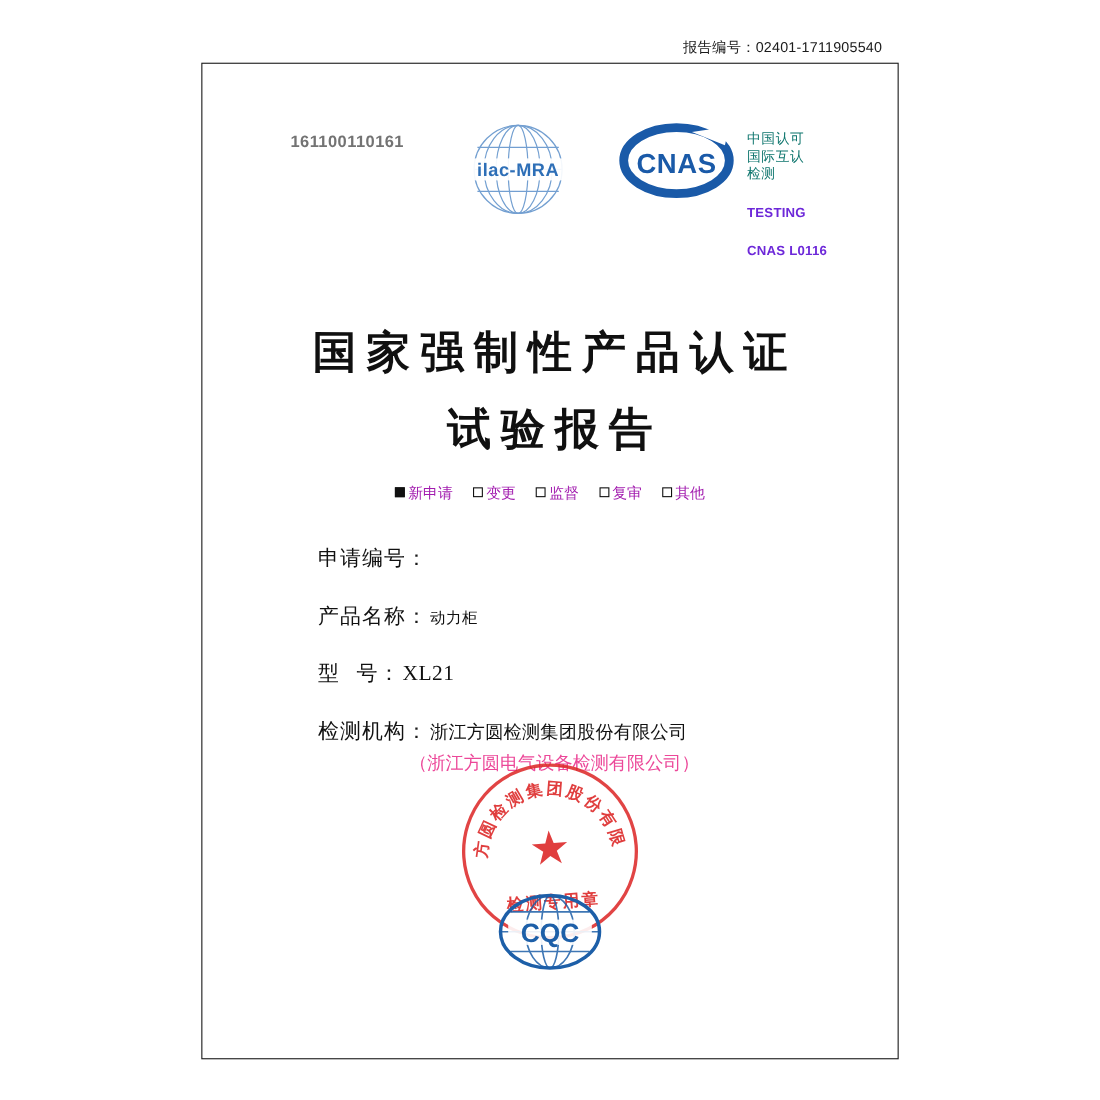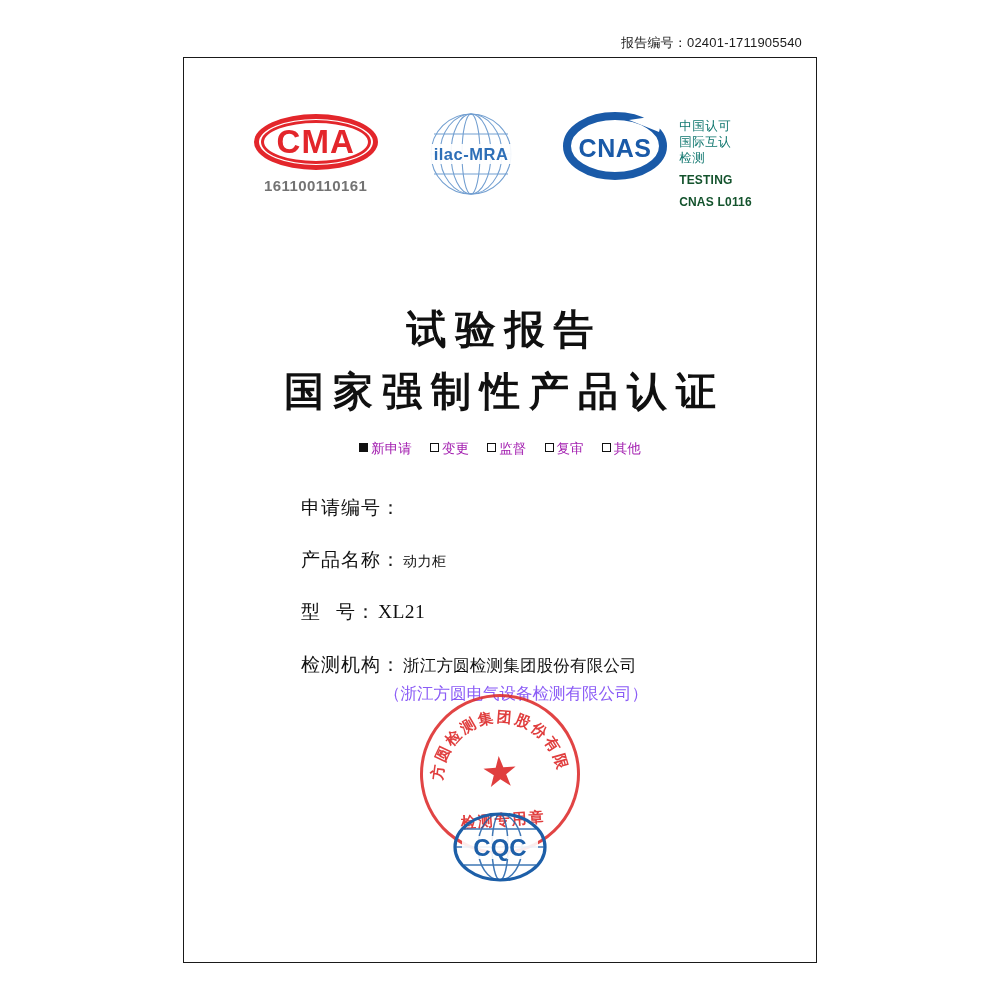--- a/index.html
+++ b/index.html
@@ -131,23 +131,23 @@
   .cnas-cn {
     font-family: "DejaVu Sans", sans-serif;
     font-size: 12.5px;
     color: #0f766e;
     letter-spacing: 0.5px;
   }
   .cnas-en {
     font-family: "Liberation Sans", sans-serif;
     font-size: 12px;
     font-weight: bold;
-    color: #14532d;
+    color: #6d28d9;
     letter-spacing: 0.2px;
-    margin-top: 7px;
+    margin-top: 20px;
   }
 
   
   .title-block {
     position: absolute;
     left: 0;
     top: 232px;
     width: 100%;
     text-align: center;
   }
@@ -185,21 +185,21 @@
     border: 1.2px solid #111;
     margin-right: 3px;
     vertical-align: 1px;
     box-sizing: border-box;
   }
   .cb-box.checked { background: #111; }
 
   
   .fields {
     position: absolute;
-    left: 16px;
+    left: 4px;
     top: 437px;
     width: 100%;
   }
   .field-row {
     display: flex;
     justify-content: center;
     margin-bottom: 26px;
   }
   .field-inner {
     width: 430px;
@@ -233,21 +233,21 @@
   .field-value.org {
     font-family: "DejaVu Serif", "DejaVu Sans", serif;
     font-size: 16.5px;
     letter-spacing: 0.2px;
     line-height: 30px;
   }
   .field-sub {
     margin-top: 2px;
     font-family: "DejaVu Serif", "DejaVu Sans", serif;
     font-size: 16.5px;
-    color: #8b5cf6;
+    color: #ec4899;
     text-align: center;
     width: 100%;
   }
 
   
   .seal {
     position: absolute;
     left: 50%;
     top: 636px;
     transform: translateX(-50%) rotate(-4deg);
@@ -315,25 +315,20 @@
 </head>
 <body>
 
 <div class="report-no">报告编号：02401-1711905540</div>
 
 <div class="page-frame">
 
   <div class="logo-strip">
 
     <div class="cma">
-      <div class="cma-mark">
-        <div class="ring"></div>
-        <div class="ring2"></div>
-        <div class="letters">CMA</div>
-      </div>
       <div class="cma-number">161100110161</div>
     </div>
 
     <div class="ilac">
       <svg width="120" height="96" viewBox="0 0 120 96">
         <g fill="none" stroke="#5b8fc9" stroke-width="1.1" opacity="0.85">
           <ellipse cx="60" cy="48" rx="40" ry="40"></ellipse>
           <ellipse cx="60" cy="48" rx="31" ry="40"></ellipse>
           <ellipse cx="60" cy="48" rx="20" ry="40"></ellipse>
           <ellipse cx="60" cy="48" rx="9" ry="40"></ellipse>
@@ -358,22 +353,22 @@
         <div class="cnas-cn">中国认可</div>
         <div class="cnas-cn">国际互认</div>
         <div class="cnas-cn">检测</div>
         <div class="cnas-en">TESTING</div>
         <div class="cnas-en">CNAS L0116</div>
       </div>
     </div>
   </div>
 
   <div class="title-block">
+    <div class="title-line">国家强制性产品认证</div>
     <div class="title-line second">试验报告</div>
-    <div class="title-line">国家强制性产品认证</div>
   </div>
 
   <div class="checkbox-row">
     <span class="cb-item">
       <span class="cb-box checked"></span><span>新申请</span>
     </span>
     <span class="cb-item">
       <span class="cb-box"></span><span>变更</span>
     </span>
     <span class="cb-item">

